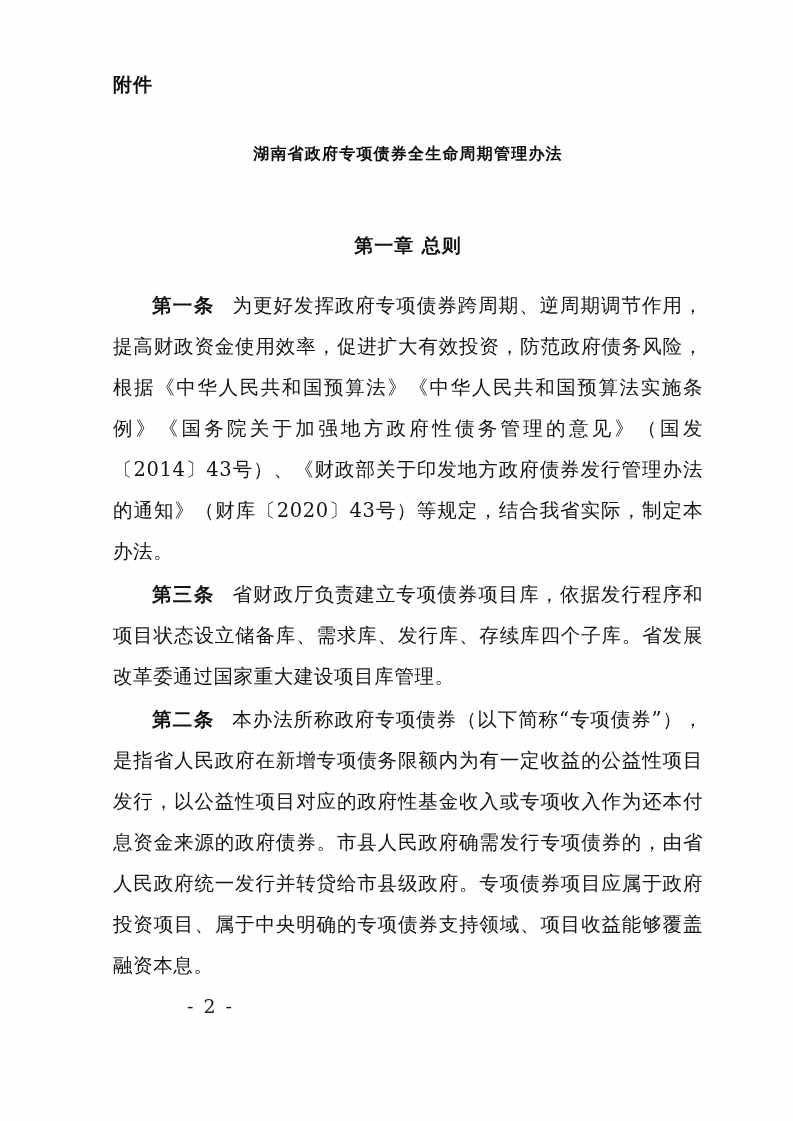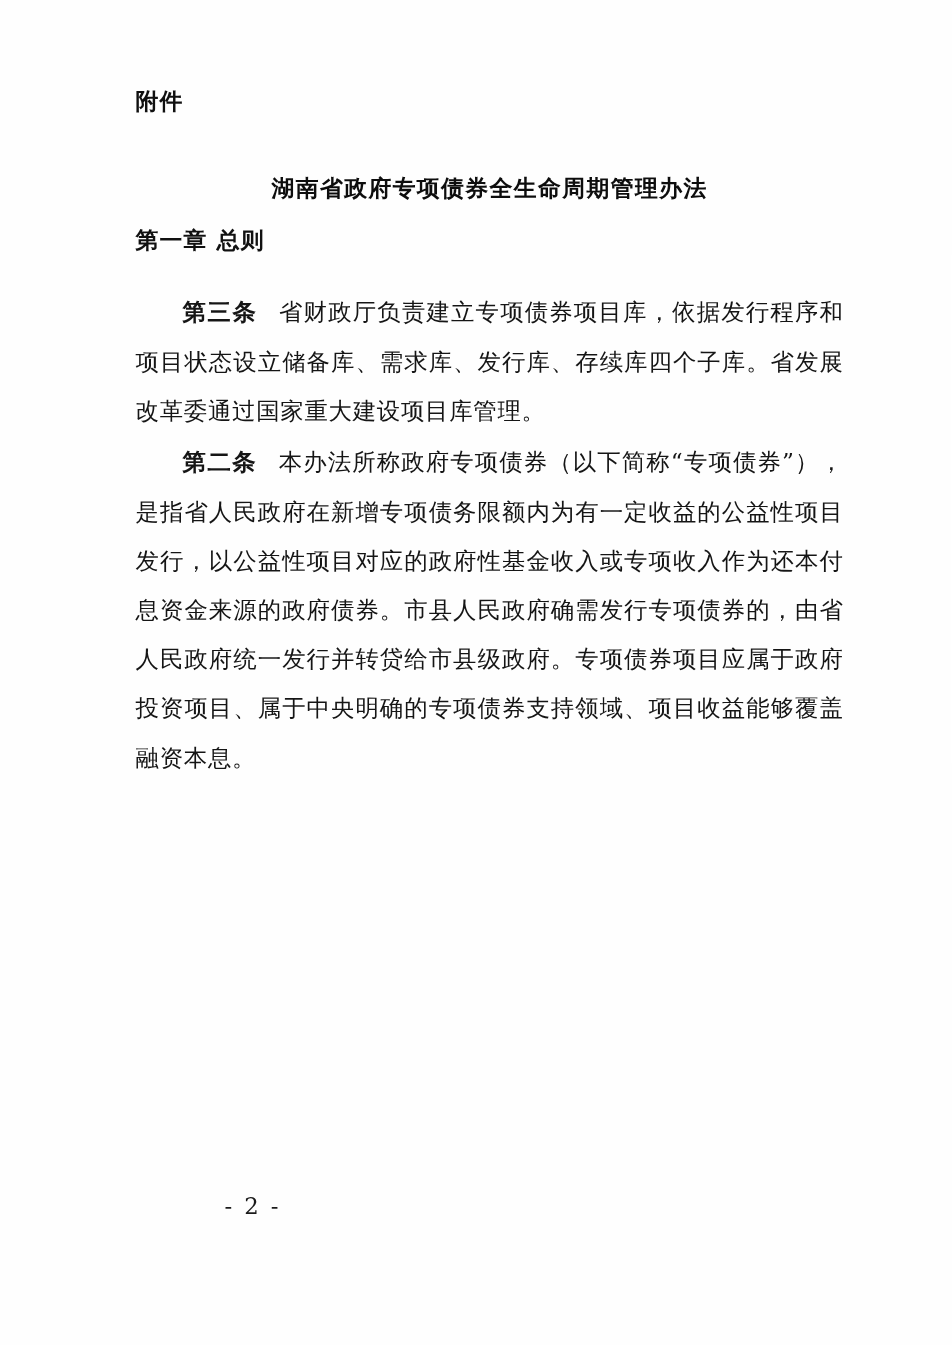--- a/index.html
+++ b/index.html
@@ -30,26 +30,27 @@
     font-weight: bold;
     font-size: 19px;
     letter-spacing: 1px;
     color: #101010;
     margin: 0 0 46px 0;
   }
   .doc-title {
     text-align: center;
     font-family: "DejaVu Sans", "Liberation Sans", sans-serif;
     font-weight: bold;
-    font-size: 19px;
+    font-size: 16px;
     letter-spacing: 1.2px;
     color: #0d0d0d;
-    margin: 0 0 18px 0;
+    margin: 0 0 68px 0;
   }
   .chapter-heading {
+    text-align: center;
     font-family: "DejaVu Sans", "Liberation Sans", sans-serif;
     font-weight: bold;
     font-size: 19px;
     letter-spacing: 1px;
     color: #111111;
     margin: 0 0 26px 0;
   }
   .para {
     font-size: 19.5px;
     line-height: 41px;
@@ -89,20 +90,23 @@
 
 <div class="page">
   <div class="content">
 
     <div class="attachment-label">附件</div>
 
     <div class="doc-title">湖南省政府专项债券全生命周期管理办法</div>
 
     <div class="chapter-heading">第一章   总则</div>
 
+    <p class="para">
+      <span class="art-no">第一条</span><span class="gap"></span><span>为更好发挥政府专项债券跨周期、逆周期调节作用，提高财政资金使用效率，促进扩大有效投资，防范政府债务风险，根据《中华人民共和国预算法》《中华人民共和国预算法实施条例》《国务院关于加强地方政府性债务管理的意见》（国发〔2014〕43号）、《财政部关于印发地方政府债券发行管理办法的通知》（财库〔2020〕43号）等规定，结合我省实际，制定本办法。</span>
+    </p>
 
     <p class="para">
       <span class="art-no">第三条</span><span class="gap"></span><span>省财政厅负责建立专项债券项目库，依据发行程序和项目状态设立储备库、需求库、发行库、存续库四个子库。省发展改革委通过国家重大建设项目库管理。</span>
     </p>
 
     <p class="para">
       <span class="art-no">第二条</span><span class="gap"></span><span>本办法所称政府专项债券（以下简称“专项债券”），是指省人民政府在新增专项债务限额内为有一定收益的公益性项目发行，以公益性项目对应的政府性基金收入或专项收入作为还本付息资金来源的政府债券。市县人民政府确需发行专项债券的，由省人民政府统一发行并转贷给市县级政府。专项债券项目应属于政府投资项目、属于中央明确的专项债券支持领域、项目收益能够覆盖融资本息。</span>
     </p>
 
   </div>

